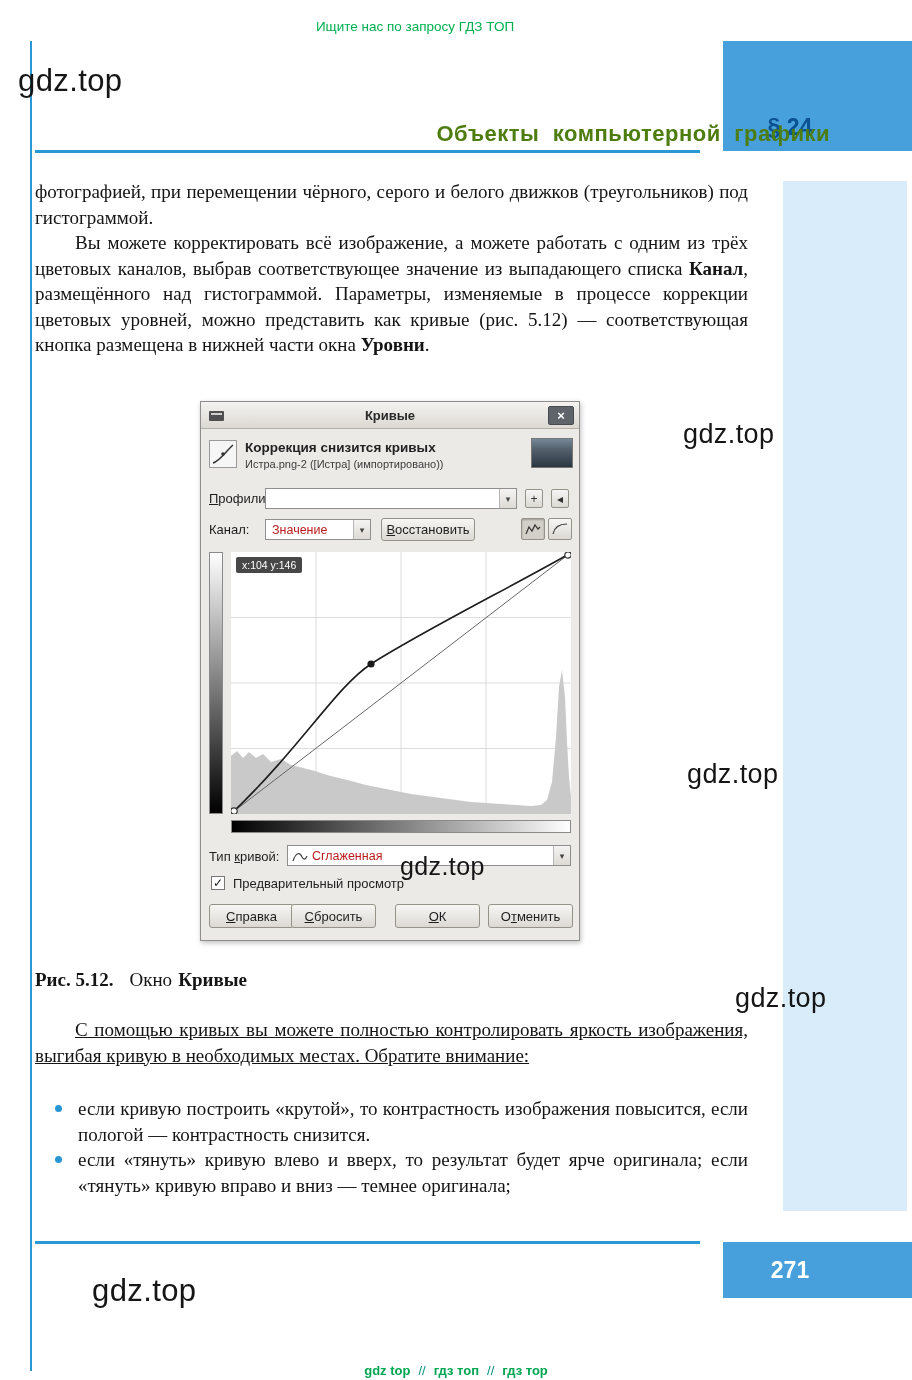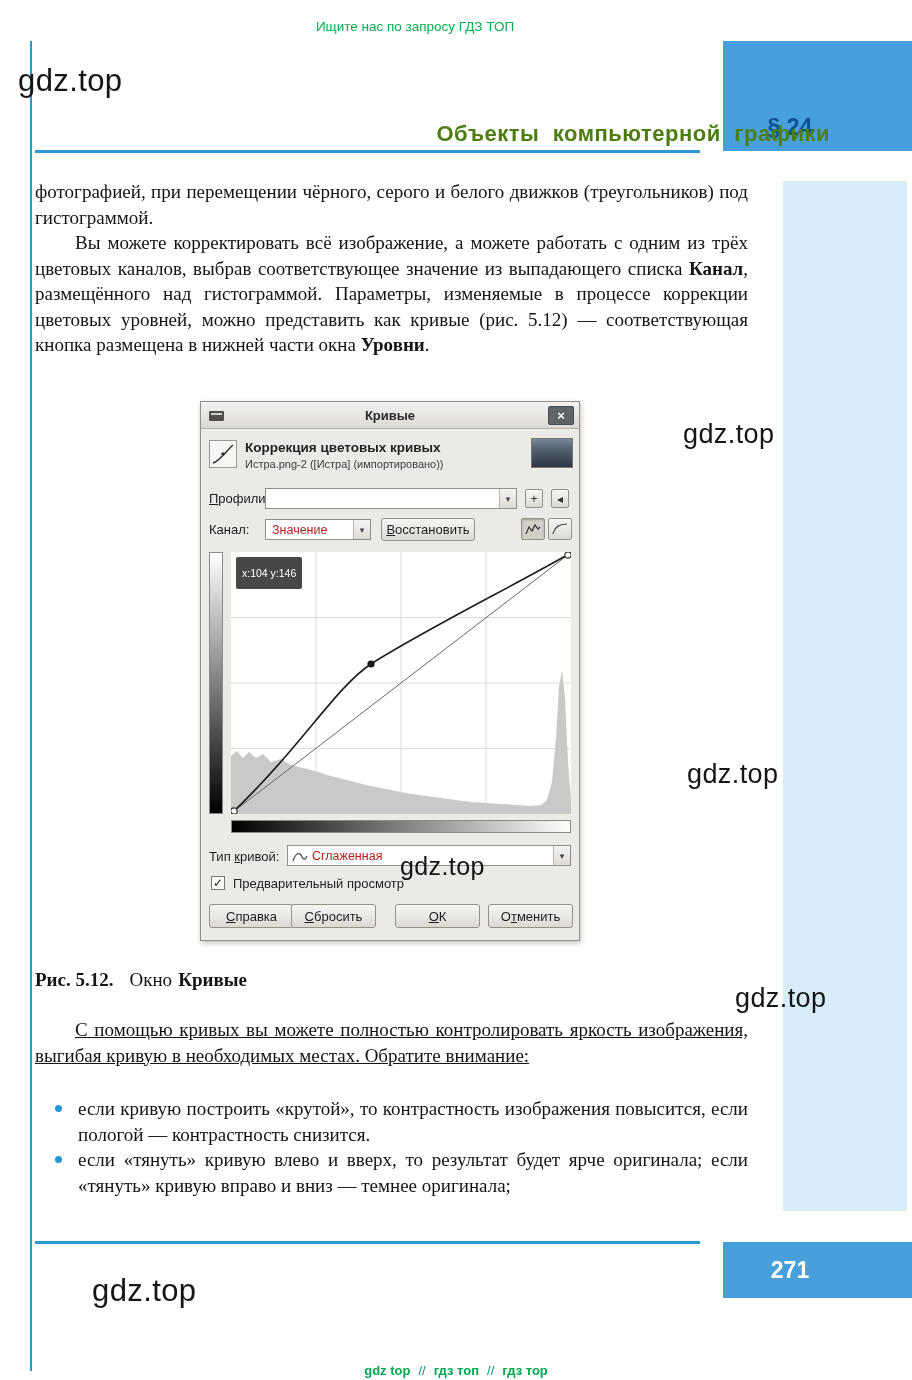--- a/index.html
+++ b/index.html
@@ -96,21 +96,21 @@
           font-family:"Liberation Sans",sans-serif; font-size:13px; color:#1d1d1d; }
   .restore-btn { position:absolute; left:180px; top:116px; width:94px; height:23px; }
   .toggle-btn { position:absolute; width:24px; height:22px; background:linear-gradient(#f7f6f4,#dcd9d4);
                 border:1px solid #979289; border-radius:2px; display:flex; align-items:center; justify-content:center; }
   .toggle-btn.pressed { background:#d3cfc9; box-shadow:inset 0 1px 2px rgba(0,0,0,.25); }
 
   .vgrad { position:absolute; left:8px; top:150px; width:14px; height:262px;
            background:linear-gradient(#ffffff,#000000); border:1px solid #8a8a8a; }
   .grid-wrap { position:absolute; left:30px; top:150px; width:340px; height:262px; }
   .coord-tip { position:absolute; left:5px; top:5px; background:rgba(45,45,45,.88); color:#fff;
-               font-size:10.5px; padding:10px 6px; border-radius:2px; white-space:nowrap; }
+               font-size:10.5px; padding:2px 6px; border-radius:2px; white-space:nowrap; }
   .hgrad { position:absolute; left:30px; top:418px; width:340px; height:13px;
            background:linear-gradient(to right,#000000,#ffffff); border:1px solid #8a8a8a; }
 
   .type-combo { left:86px; top:443px; width:284px; }
   .type-combo .combo-text { left:24px; }
   .type-icon { position:absolute; left:4px; top:4px; }
 
   .checkbox { position:absolute; left:10px; top:474px; width:14px; height:14px; background:#fff;
               border:1px solid #767676; display:flex; align-items:center; justify-content:center;
               font-size:12px; color:#1a1a1a; line-height:1; }
@@ -147,21 +147,21 @@
           <span>×</span>
         </div>
     </div>
 
     <div class="dlg-icon">
       <svg width="26" height="26" viewBox="0 0 26 26">
         <path d="M3 22 C10 20 16 10 23 4" stroke="#333" stroke-width="1.5" fill="none"></path>
         <circle cx="13" cy="13" r="1.8" fill="#333"></circle>
       </svg>
     </div>
-    <div class="dlg-title">Коррекция цветовых кривых</div>
+    <div class="dlg-title">Коррекция снизится кривых</div>
     <div class="dlg-subtitle">Истра.png-2 ([Истра] (импортировано))</div>
     <div class="thumb"></div>
 
     <div class="fld-label" style="left:8px; top:89px;"><u>П</u><span>рофили:</span></div>
     <div class="combo" style="left:64px; top:86px; width:252px;">
       <span class="combo-text"></span>
       <span class="arrow-seg">▾</span>
     </div>
     <div class="mini-btn" style="left:324px; top:87px;">
         <span>+</span>

